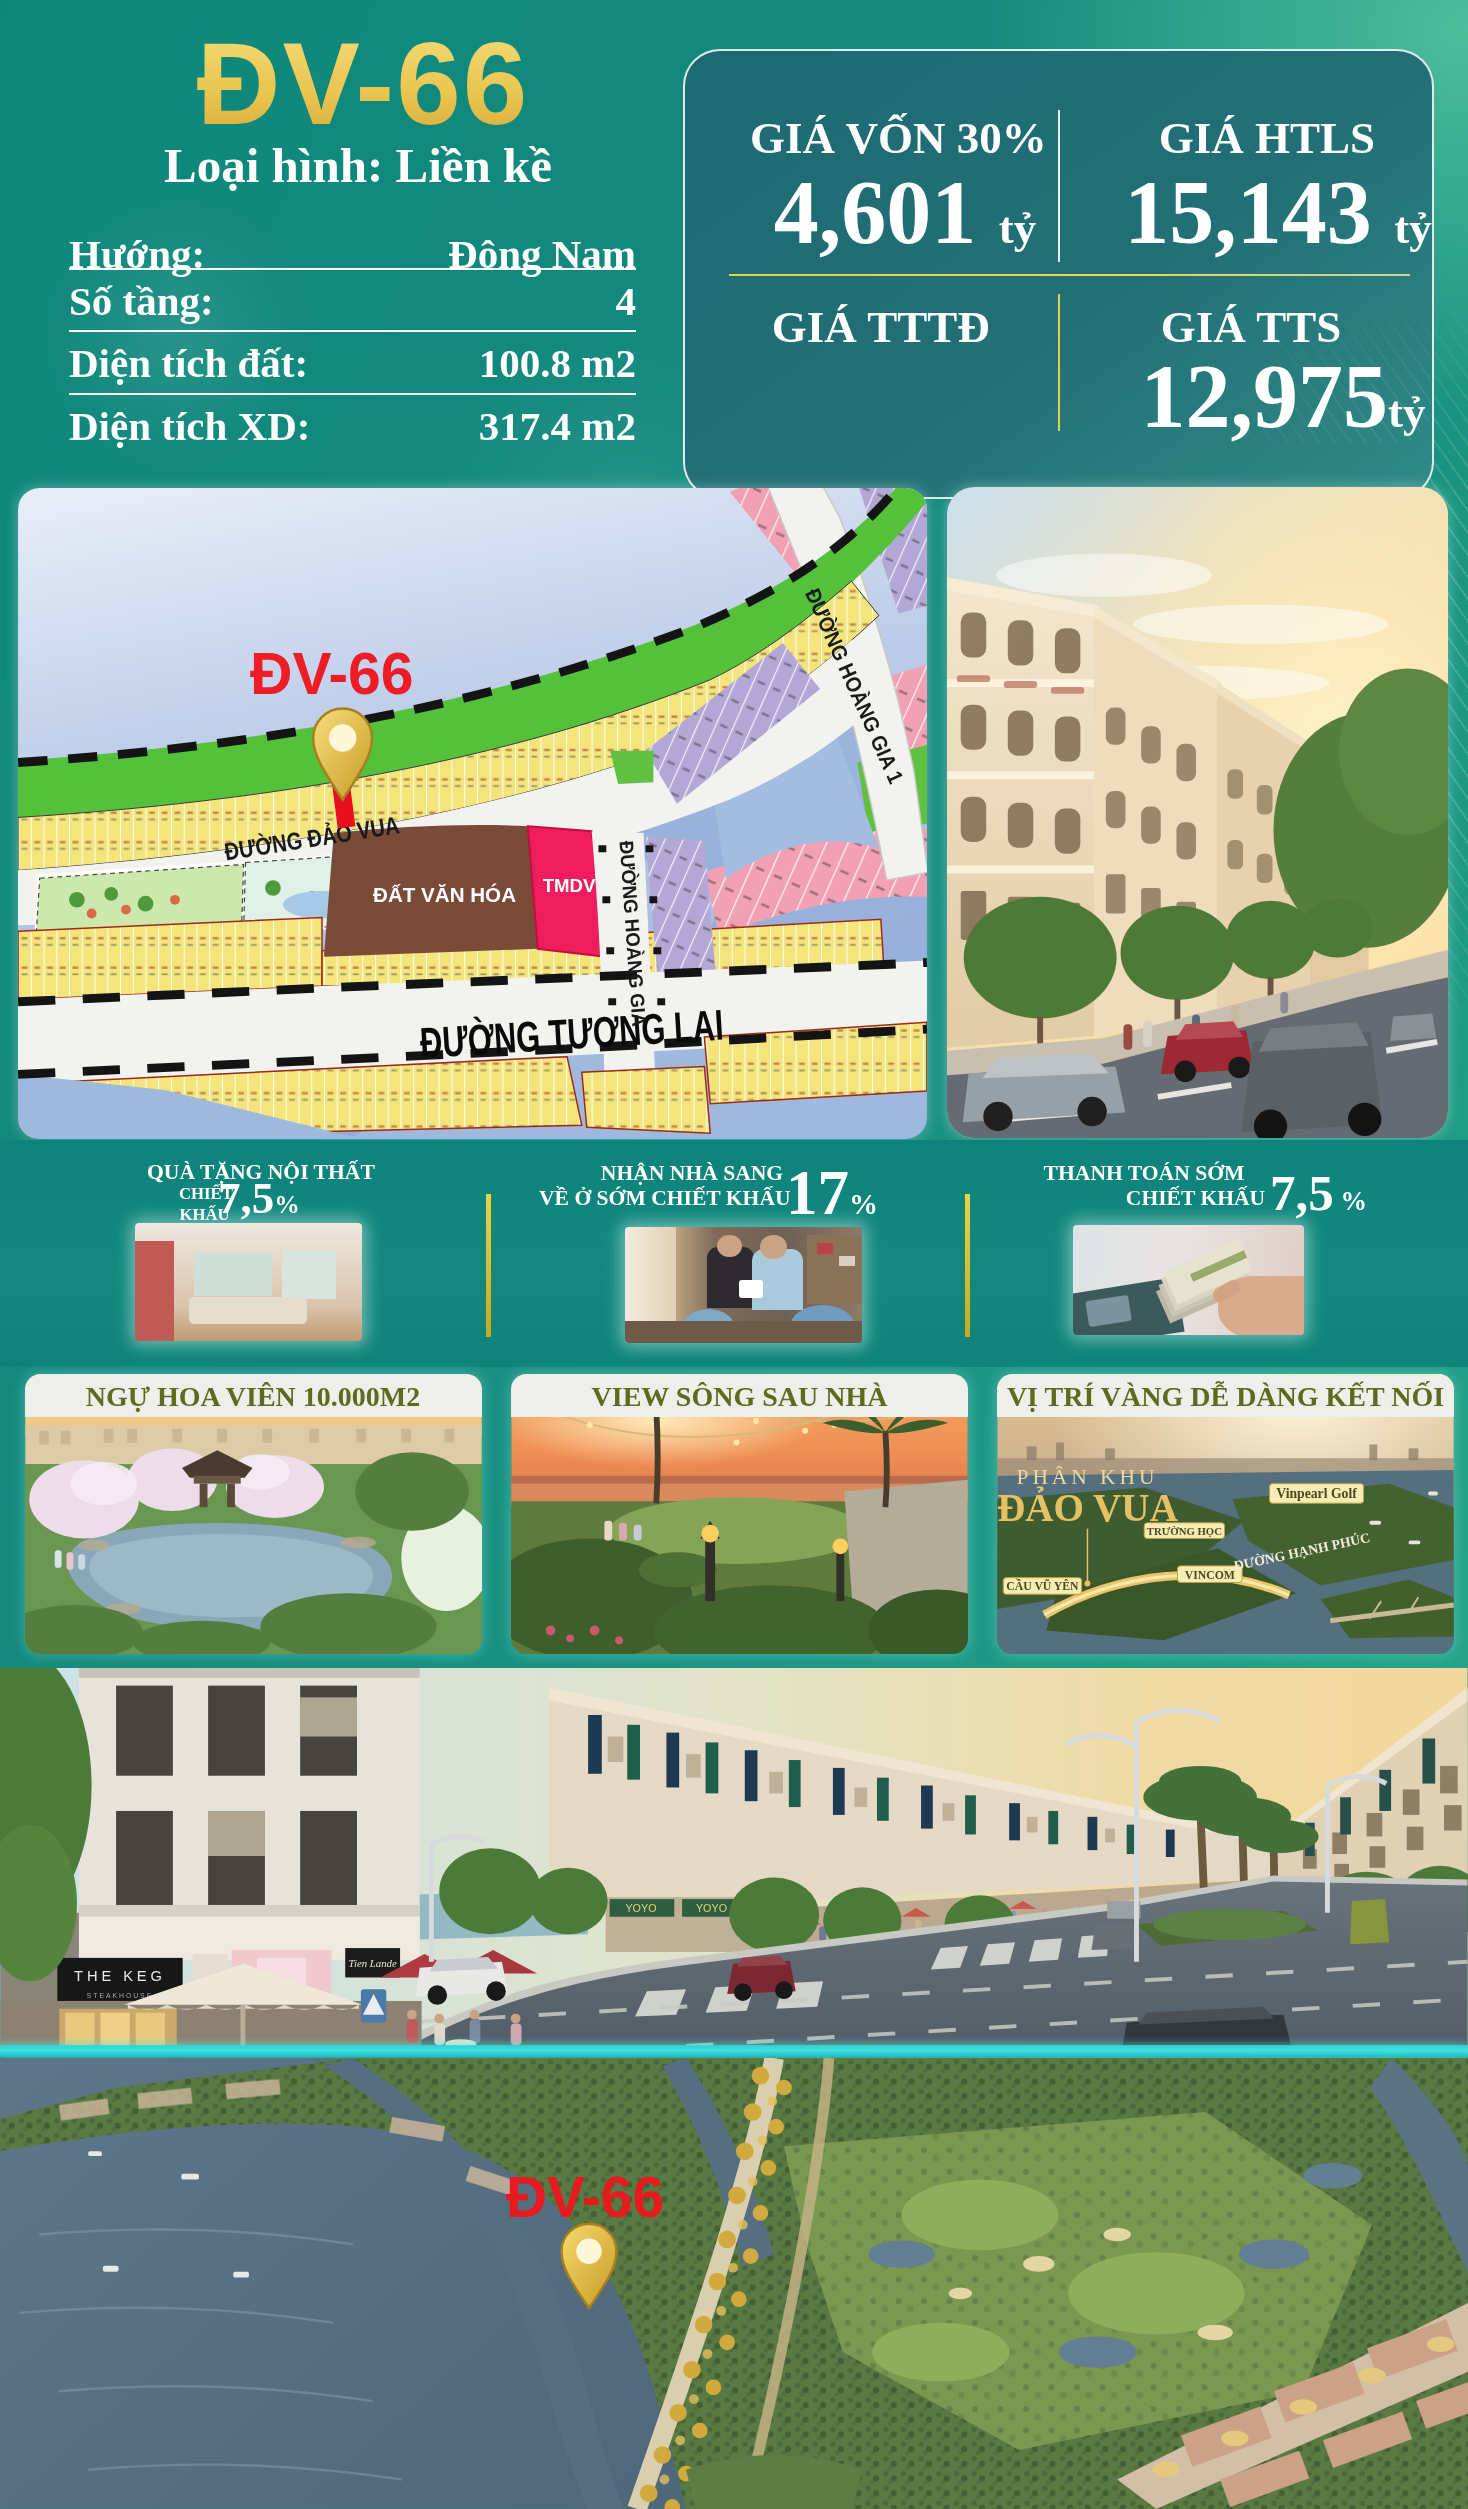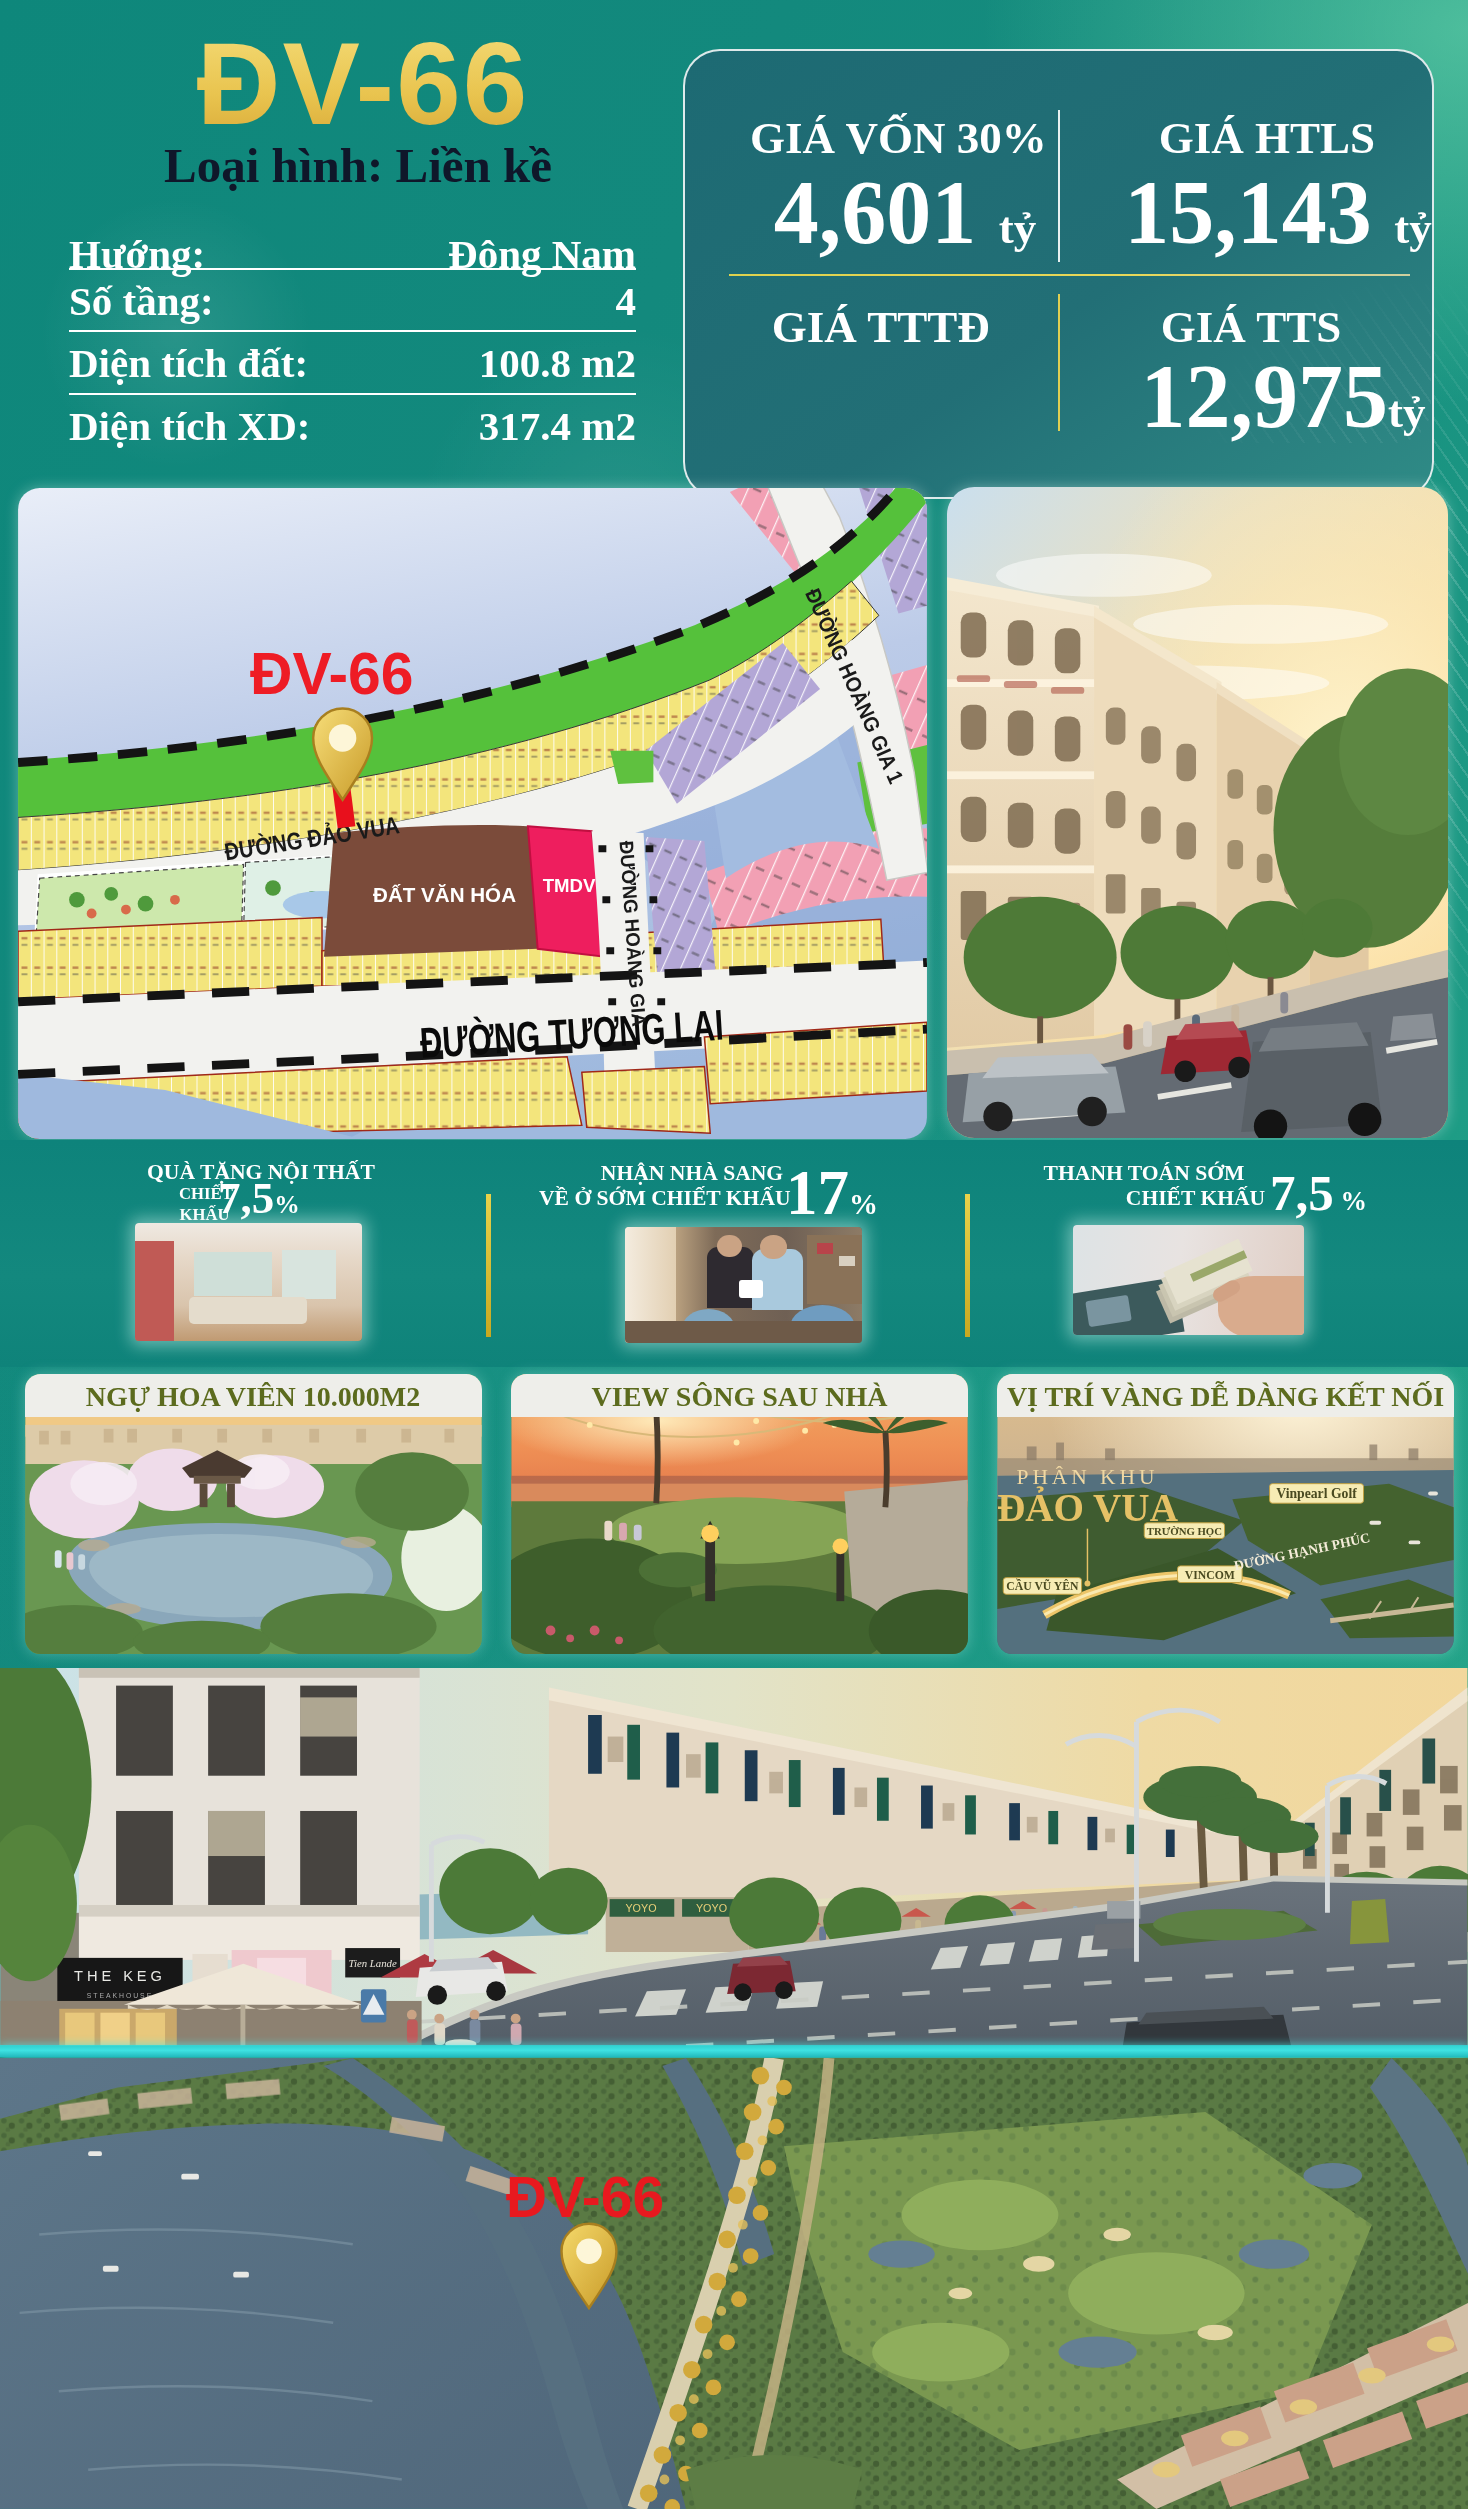--- a/index.html
+++ b/index.html
@@ -14,21 +14,21 @@
         radial-gradient(1176px 882px at 735px 1470px, rgba(60,200,190,0.10), rgba(60,200,190,0) 70%),
         linear-gradient(115deg,#0e877b 0%, #13897d 30%, #178f7f 55%, #1f9e86 78%, #2fae8d 100%);}
   .bokeh{border-radius:50%;}
   .stripes{background:repeating-linear-gradient(55deg, rgba(255,255,255,0.28) 0 2px, rgba(255,255,255,0) 2px 12.7px);}
   
   #title{left:167px;top:29px;width:392px;height:118px;text-align:center;
          font-family:"Liberation Sans",sans-serif;font-weight:bold;font-size:116px;line-height:110px;
          letter-spacing:2px;
          background:linear-gradient(180deg,#f3da74 0%,#e9c44f 55%,#d8a937 100%);
          -webkit-background-clip:text;background-clip:text;color:transparent;}
-  #loaihinh{left:59px;top:137px;width:598px;text-align:center;color:#0f172a;
+  #loaihinh{left:59px;top:137px;width:598px;text-align:center;color:#ffffff;
             font-size:49px;font-weight:bold;}
   .inforow{left:69px;width:567px;height:63px;color:#fff;font-size:41px;font-weight:bold;}
   .inforow .lab{position:absolute;left:0;top:7.8px;}
   .inforow .val{position:absolute;right:0;top:7.8px;}
   .iline{left:69px;width:567px;height:2px;background:#fff;}
   
   #panel{left:683px;top:49px;width:751px;height:450px;border-radius:37px;
          background:linear-gradient(145deg,#1d6a73 0%,#226f76 55%,#2f8b86 100%);
          border:2.9px solid rgba(255,255,255,0.85);box-sizing:border-box;}
   .plab{position:absolute;color:#fff;font-weight:bold;font-size:45px;width:372px;text-align:center;}

